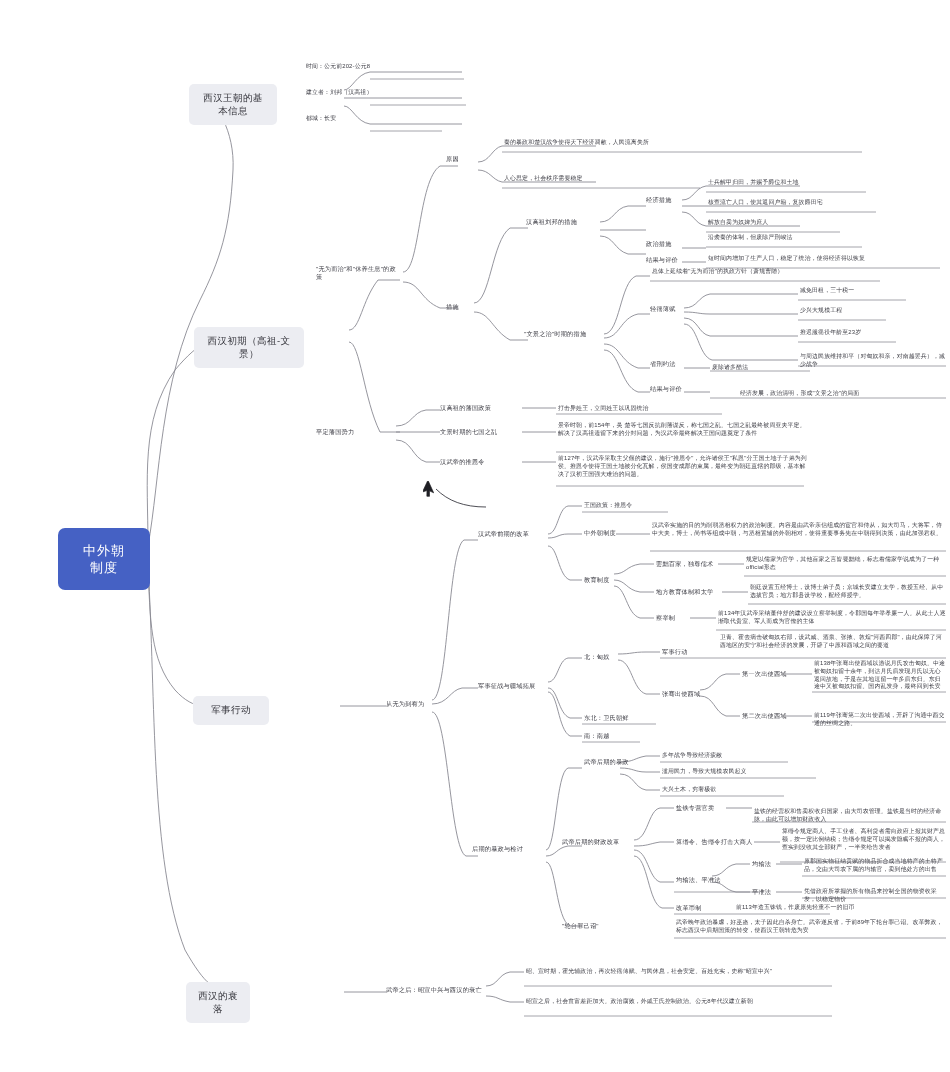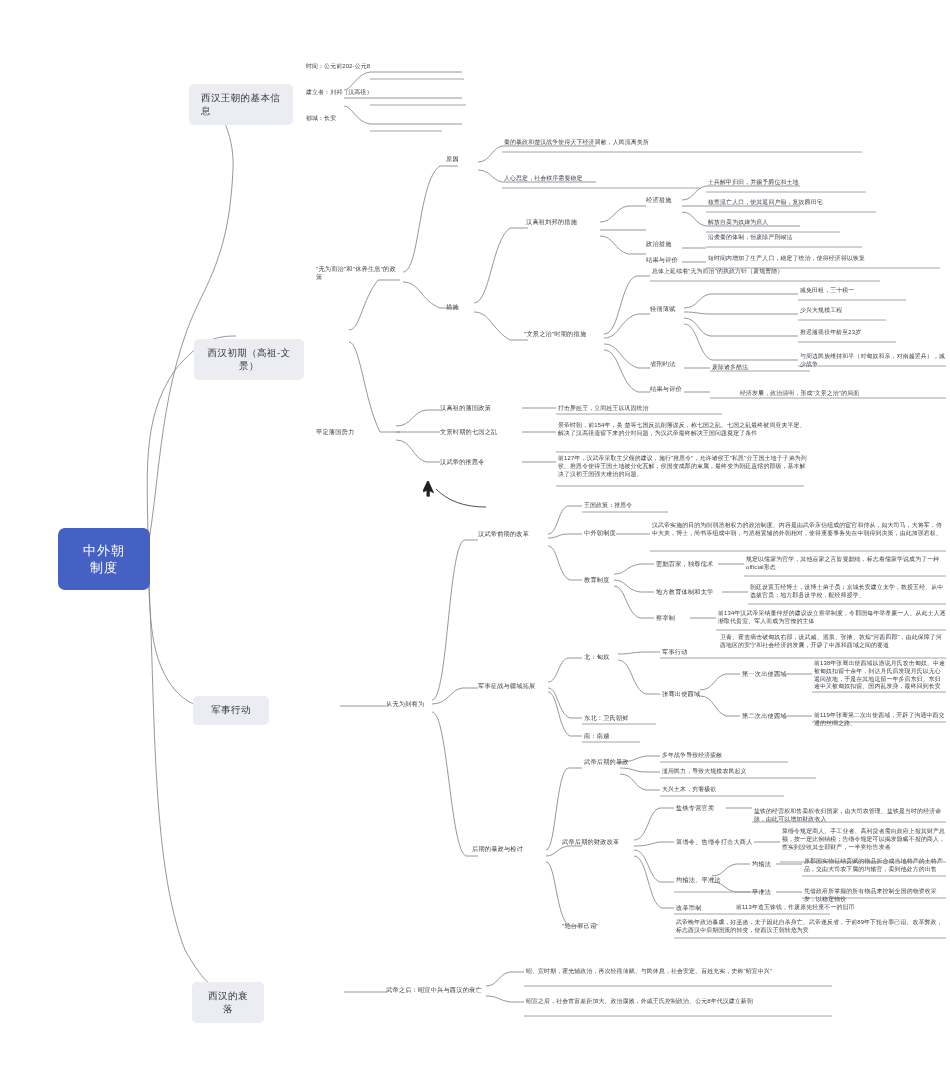--- a/index.html
+++ b/index.html
@@ -213,26 +213,26 @@
 
     <path d="M344,992 L386,992"></path>
     <path d="M486,986 C498,986 498,974 510,972 L524,972"></path>
     <path d="M486,996 C498,996 498,1000 510,1002 L524,1002"></path>
     <line class="underline" x1="524" y1="986" x2="832" y2="986"></line>
     <line class="underline" x1="524" y1="1016" x2="832" y2="1016"></line>
   </svg>
 
   <div class="node n-root" style="left:58px; top:528px; width:92px;">中外朝制度</div>
 
-  <div class="node n-l1" style="left:189px; top:84px; width:104px; text-align:left;">西汉王朝的基本信息</div>
+  <div class="node n-l1" style="left:189px; top:84px; width:88px; text-align:center;">西汉王朝的基本信息</div>
   <div class="node n-leaf" style="left:306px; top:63px; width:170px;">时间：公元前202-公元8</div>
   <div class="node n-leaf" style="left:306px; top:89px; width:170px;">建立者：刘邦（汉高祖）</div>
   <div class="node n-leaf" style="left:306px; top:115px; width:170px;">都城：长安</div>
 
-  <div class="node n-l1" style="left:194px; top:339px; width:110px;">西汉初期（高祖-文景）</div>
+  <div class="node n-l1" style="left:194px; top:327px; width:110px;">西汉初期（高祖-文景）</div>
 
   <div class="node n-l2" style="left:316px; top:265px; width:86px;">"无为而治"和"休养生息"的政策</div>
   <div class="node n-l2" style="left:446px; top:155px; width:30px;">原因</div>
   <div class="node n-l2" style="left:446px; top:303px; width:30px;">措施</div>
 
   <div class="node n-leaf" style="left:504px; top:139px; width:360px;">秦的暴政和楚汉战争使得天下经济凋敝，人民流离失所</div>
   <div class="node n-leaf" style="left:504px; top:175px; width:250px;">人心思定，社会秩序需要稳定</div>
 
   <div class="node n-l2" style="left:526px; top:218px; width:76px;">汉高祖刘邦的措施</div>
   <div class="node n-l3" style="left:646px; top:196px; width:40px;">经济措施</div>
@@ -314,18 +314,18 @@
   <div class="node n-l3" style="left:676px; top:876px; width:60px;">均输法、平准法</div>
   <div class="node n-l3" style="left:752px; top:860px; width:36px;">均输法</div>
   <div class="node n-leaf" style="left:804px; top:858px; width:144px;">原郡国实物征纳贡赋的物品折合成当地特产的土特产品，交由大司农下属的均输官，卖到他处方的出售</div>
   <div class="node n-l3" style="left:752px; top:888px; width:36px;">平准法</div>
   <div class="node n-leaf" style="left:804px; top:888px; width:144px;">凭借政府所掌握的所有物品来控制全国的物资收采发，以稳定物价</div>
   <div class="node n-l3" style="left:676px; top:904px; width:42px;">改革币制</div>
   <div class="node n-leaf" style="left:736px; top:904px; width:190px;">前113年造五铢钱，作废原先轻重不一的旧币</div>
   <div class="node n-l3" style="left:562px; top:922px; width:60px;">"轮台罪己诏"</div>
   <div class="node n-leaf" style="left:676px; top:919px; width:270px;">武帝晚年政治暴虐，好巫蛊，太子因此自杀身亡。武帝遂反省，于前89年下轮台罪己诏。改革弊政，标志西汉中后期国策的转变，使西汉王朝转危为安</div>
 
-  <div class="node n-l1" style="left:192px; top:982px; width:72px;text-align:center;">西汉的衰落</div>
+  <div class="node n-l1" style="left:186px; top:982px; width:64px;text-align:center;">西汉的衰落</div>
   <div class="node n-l2" style="left:386px; top:986px; width:100px;">武帝之后：昭宣中兴与西汉的衰亡</div>
   <div class="node n-leaf" style="left:526px; top:968px; width:306px;">昭、宣时期，霍光辅政治，再次轻徭薄赋、与民休息，社会安定。百姓充实，史称"昭宣中兴"</div>
   <div class="node n-leaf" style="left:526px; top:998px; width:306px;">昭宣之后，社会贫富差距加大。政治腐败，外戚王氏控制政治。公元8年代汉建立新朝</div>
 
 </div>
 
 </body></html>

